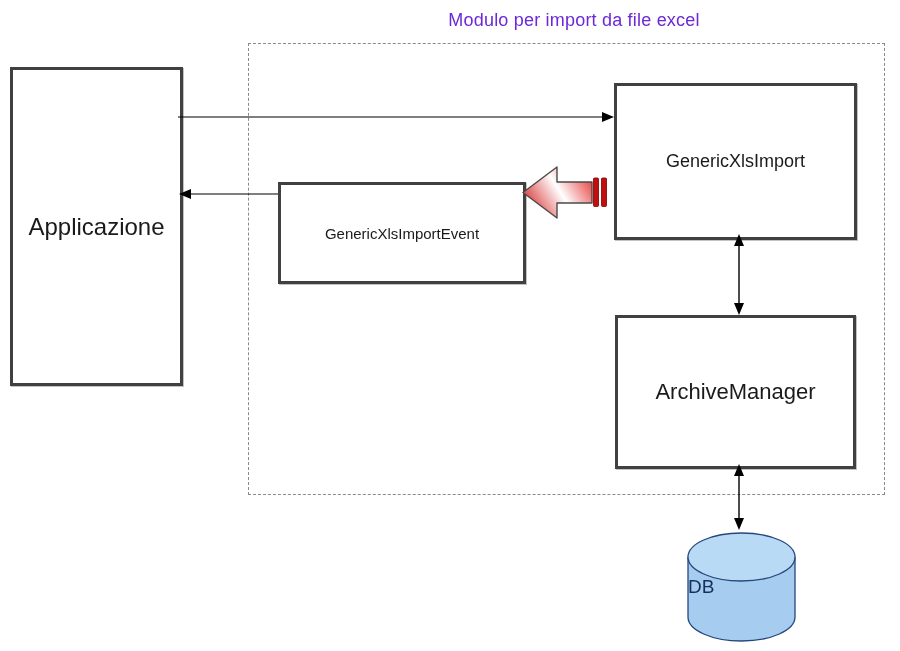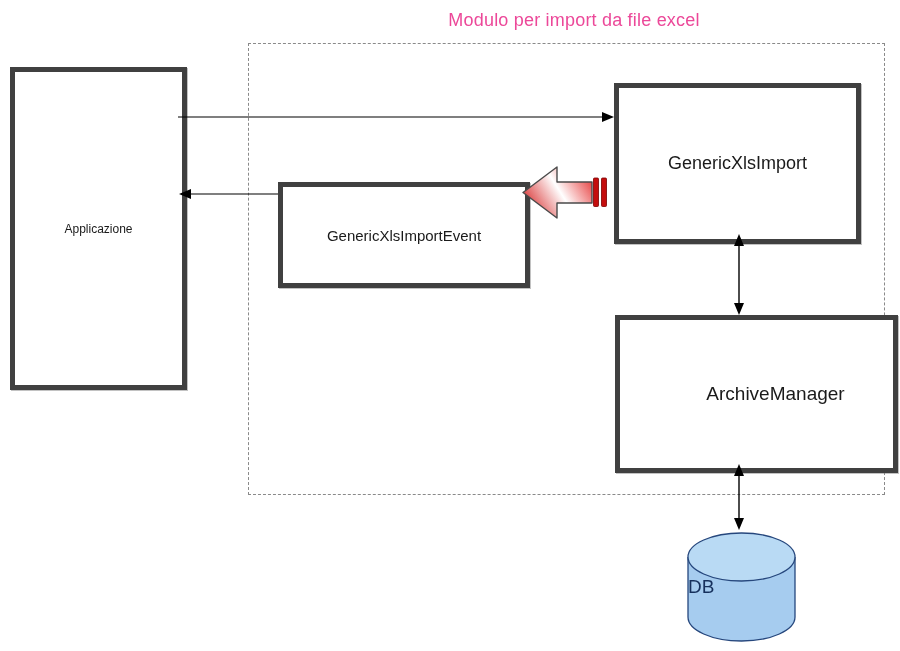--- a/index.html
+++ b/index.html
@@ -15,47 +15,47 @@
     background: #ffffff;
     overflow: hidden;
   }
   #diagram-title {
     position: absolute;
     left: 249px;
     top: 10px;
     width: 650px;
     text-align: center;
     font-size: 18px;
-    color: #ec4899;
+    color: #6d28d9;
     letter-spacing: 0.2px;
   }
   #module-boundary {
     position: absolute;
     left: 248px;
     top: 43px;
     width: 635px;
     height: 450px;
     border: 1px dashed #8a8a8a;
     background: transparent;
   }
   .node {
     position: absolute;
     background: #ffffff;
-    border: 5px solid #404040;
+    border: 3px solid #404040;
     box-shadow: 1px 1px 0 rgba(120,120,120,0.45);
     display: flex;
     align-items: center;
     justify-content: center;
     color: #1a1a1a;
     text-align: center;
   }
-  #node-applicazione   { left: 10px;  top: 67px;  width: 167px; height: 313px; font-size: 12px; }
+  #node-applicazione   { left: 10px;  top: 67px;  width: 167px; height: 313px; font-size: 24px; }
   #node-import-event   { left: 278px; top: 146px; width: 242px; height: 96px;  font-size: 15px; margin-top: 36px; }
   #node-generic-import { left: 614px; top: 83px;  width: 237px; height: 151px; font-size: 18px; }
-  #node-archive-manager{ left: 615px; top: 315px; width: 235px; height: 148px; font-size: 19px; padding-left: 38px; }
+  #node-archive-manager{ left: 615px; top: 315px; width: 235px; height: 148px; font-size: 22px; }
   #edges-overlay {
     position: absolute;
     left: 0; top: 0;
     width: 900px;
     height: 651px;
     pointer-events: none;
   }
   #db-label {
     position: absolute;
     left: 688px;

